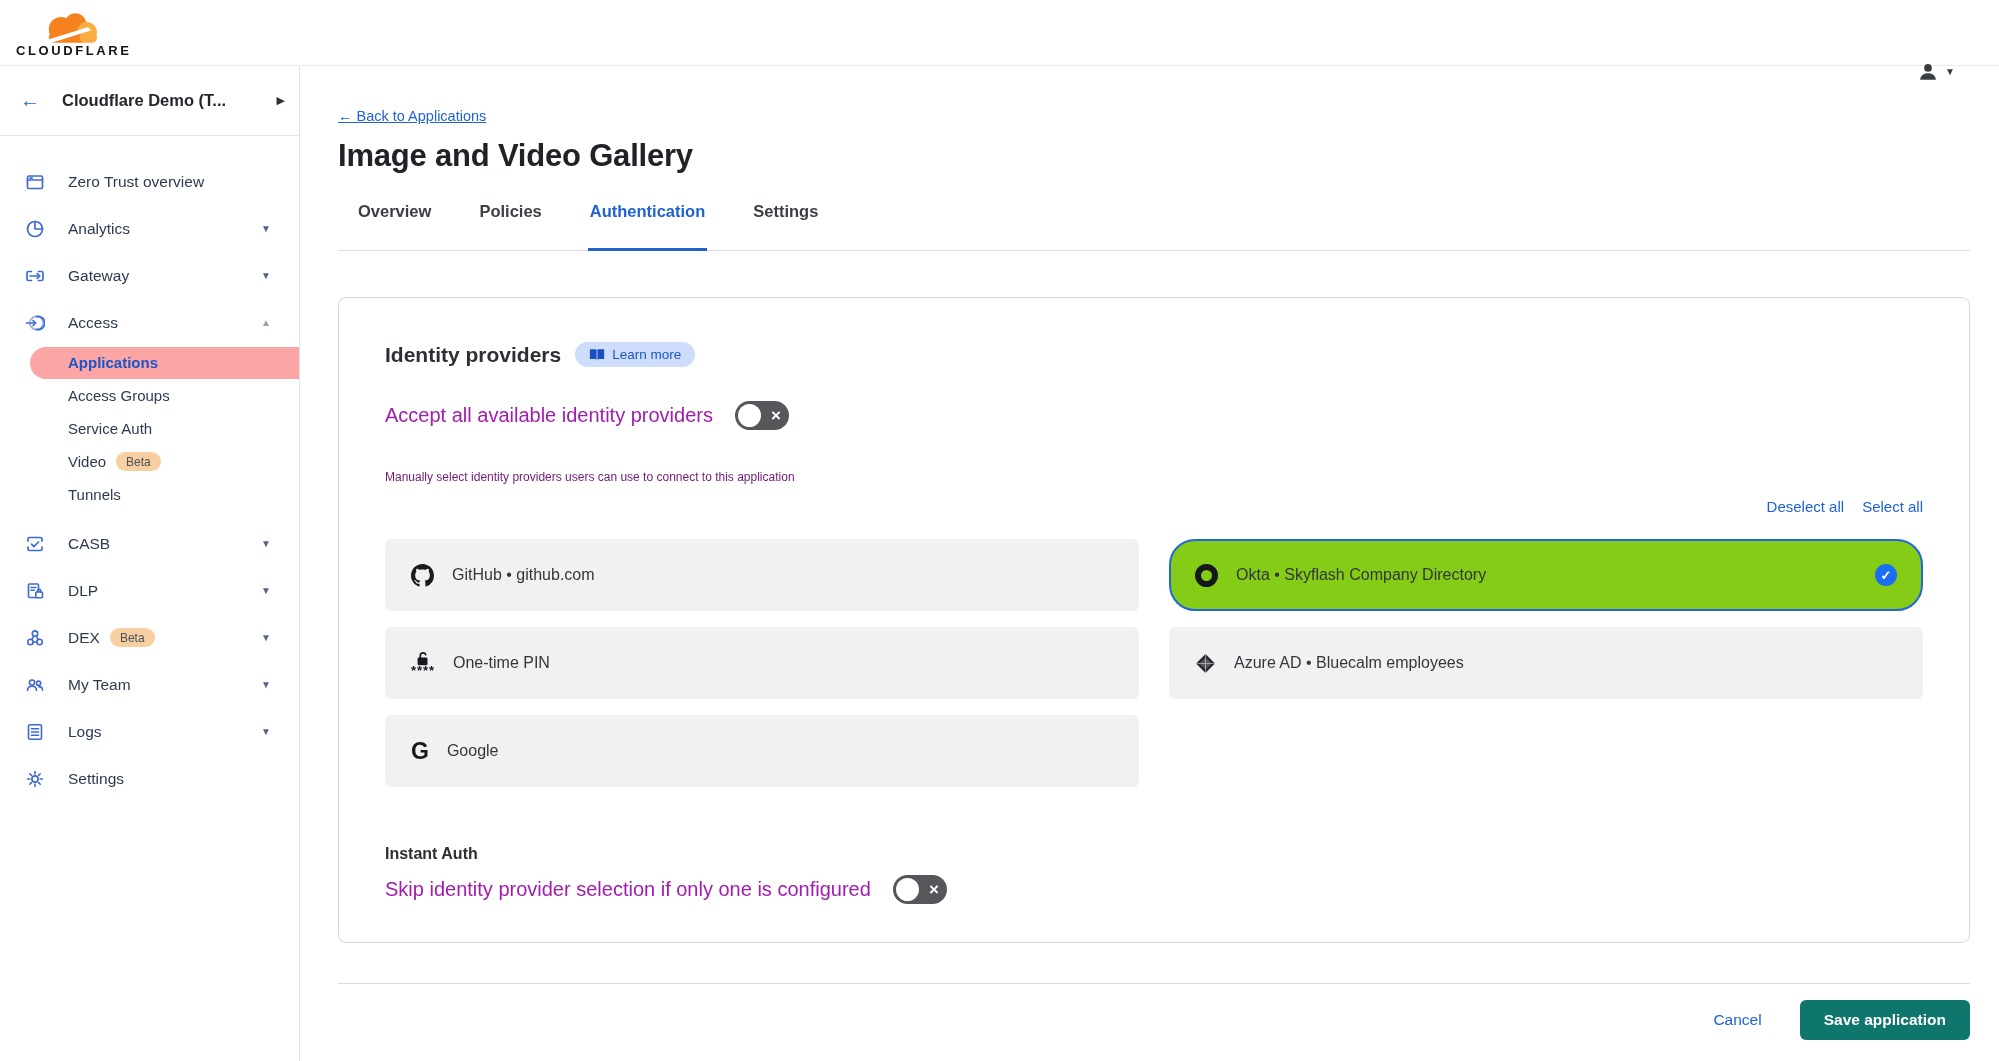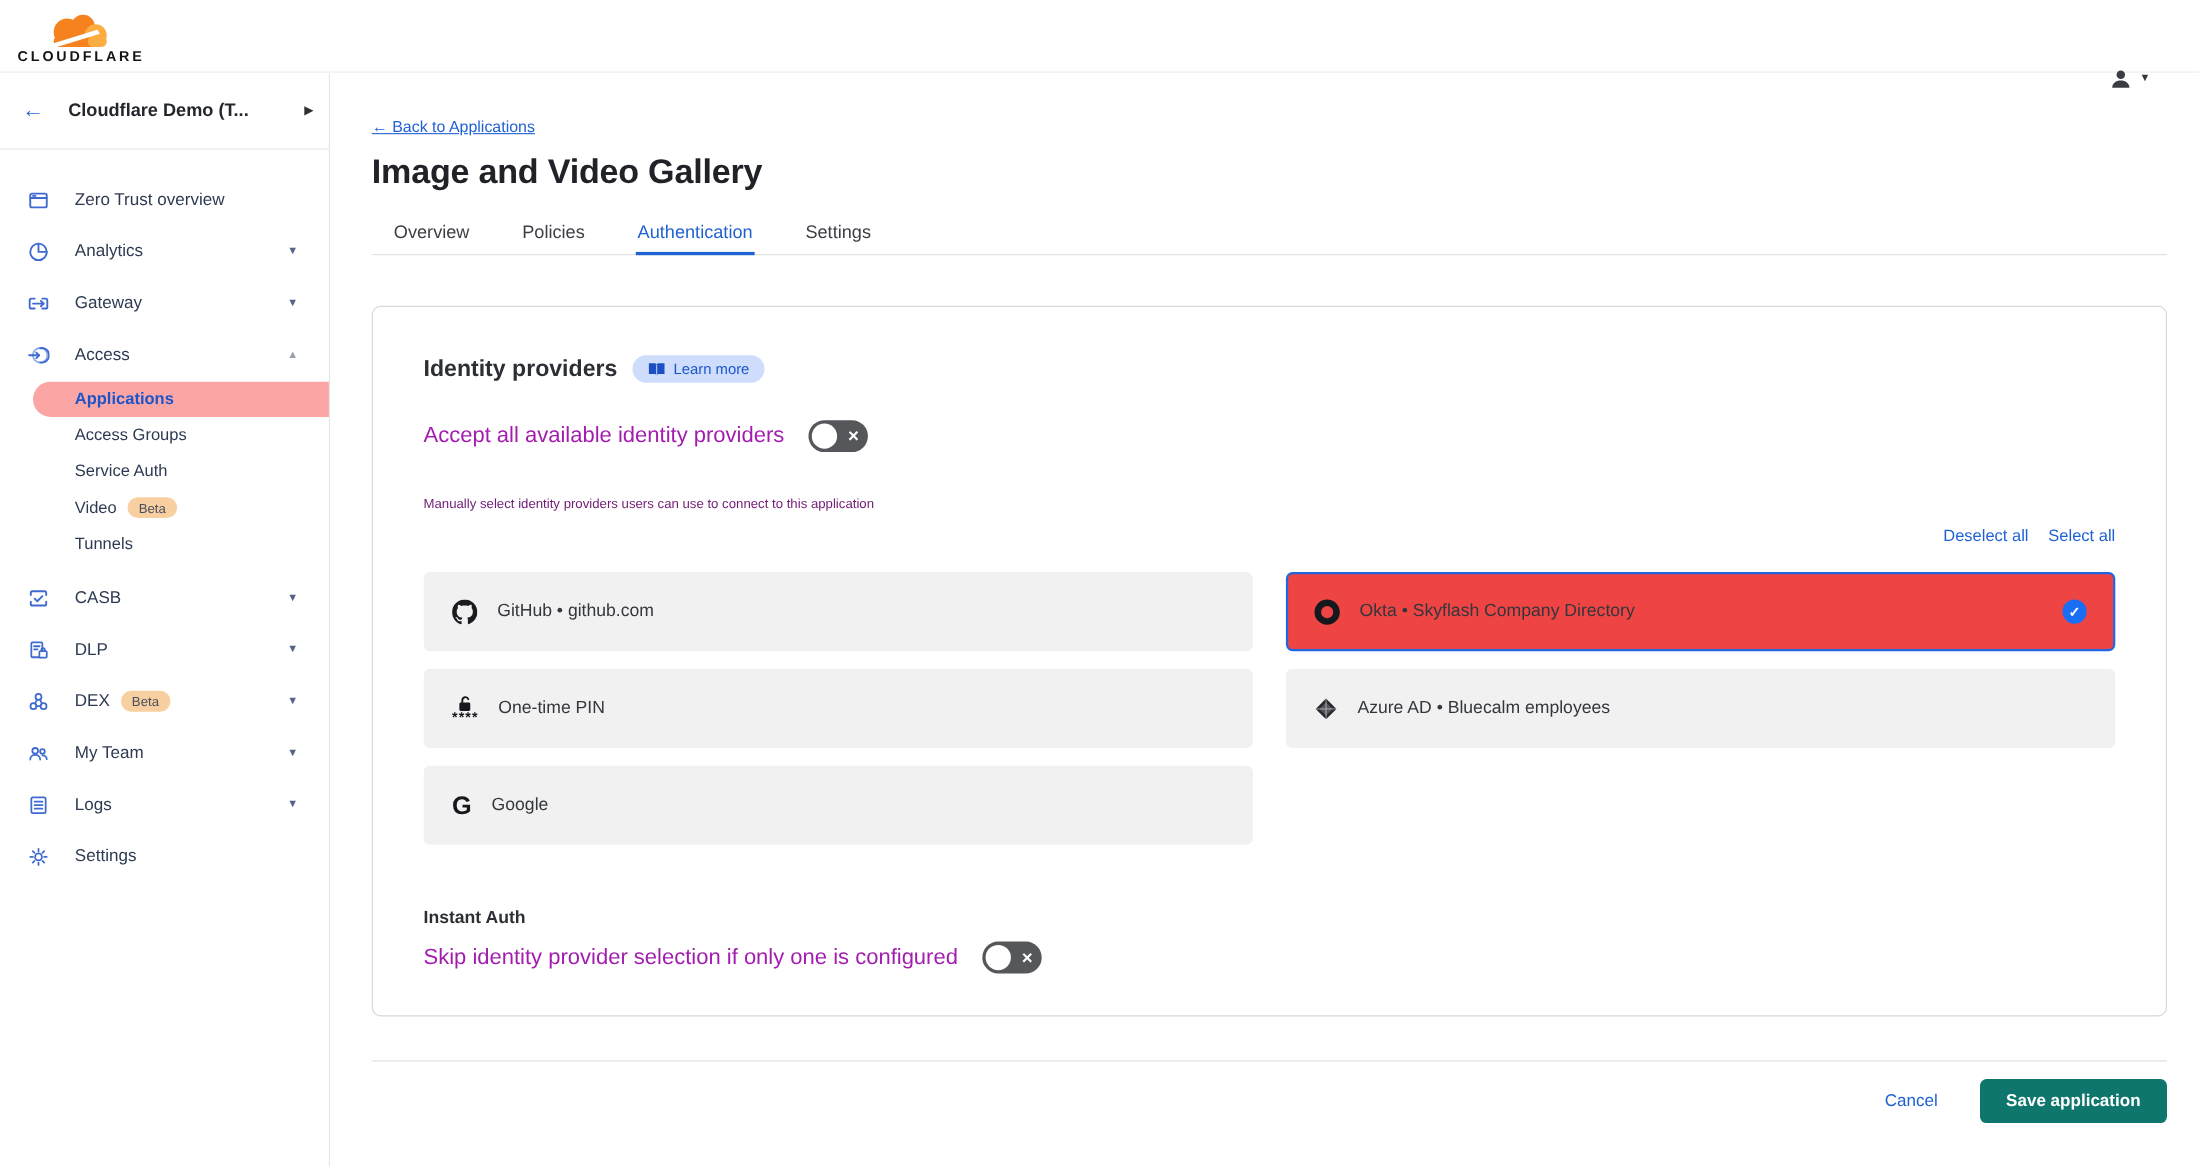--- a/index.html
+++ b/index.html
@@ -37,21 +37,21 @@
   .beta-badge { margin-left:10px; background:#f8cfa0; color:#47505c; font-size:12px; font-weight:500;
     padding:2.5px 10px; border-radius:10px; }
   .group-space { height:9px; }
 
   
   .main { position:absolute; left:300px; top:66px; width:1699px; height:995px; padding:0 29px 0 38px; }
   .back-link { display:inline-block; margin-top:42px; font-size:14.5px; color:#2062d4;
     text-decoration:underline; cursor:pointer; }
   .page-title { margin-top:13px; font-size:31px; font-weight:700; color:#202227; letter-spacing:-0.2px; }
   .tabs { margin-top:28px; display:flex; gap:44px; border-bottom:1px solid #dcdee1; padding-left:18px; }
-  .tab { font-size:16.5px; font-weight:400; color:#3b3e44; padding:0 2px 8px; border-bottom:3px solid transparent;
+  .tab { font-size:16.5px; font-weight:700; color:#3b3e44; padding:0 2px 27px; border-bottom:3px solid transparent;
     margin-bottom:-1px; cursor:pointer; }
   .tab.active { color:#1f62d0; border-bottom-color:#1f62d0; }
 
   
   .card { margin-top:46px; border:1px solid #d5d7da; border-radius:8px; background:#fff; padding:44px 46px 38px; }
   .card-heading-row { display:flex; align-items:center; gap:14px; }
   .card-heading { font-size:21px; font-weight:700; color:#2c2f34; }
   .learn-more { display:flex; align-items:center; gap:7px; background:#cdddfb; color:#1d55c9; font-size:13.5px;
     padding:5px 14px; border-radius:13px; cursor:pointer; }
   .toggle-row { display:flex; align-items:center; gap:22px; }
@@ -60,21 +60,21 @@
   .toggle { position:relative; width:54px; height:29px; border-radius:15px; background:#55575b; cursor:pointer; flex:0 0 54px; }
   .toggle .knob { position:absolute; left:3px; top:3px; width:23px; height:23px; border-radius:50%; background:#fff; }
   .toggle .off-x { position:absolute; right:8px; top:50%; transform:translateY(-52%); color:#fff;
     font-size:17px; font-weight:700; line-height:1; }
   .manual-text { margin-top:40px; font-size:12px; color:#701a75; }
   .select-links { margin-top:14px; display:flex; justify-content:flex-end; gap:18px; }
   .select-links span { color:#2062d4; font-size:15px; cursor:pointer; }
   .provider-grid { margin-top:24px; display:grid; grid-template-columns:1fr 1fr; column-gap:30px; row-gap:16px; }
   .tile { height:72px; background:#f1f1f2; border:2px solid transparent; border-radius:6px; display:flex;
     align-items:center; padding:0 24px; gap:18px; cursor:pointer; }
-  .tile.selected { background:#ef4444; border-color:#2166e0; }
+  .tile.selected { background:#84cc16; border-color:#2166e0;border-radius:26px; }
   .tile-label { font-size:16px; color:#33363b; }
   .okta-ring { width:23px; height:23px; border-radius:50%; border:6.5px solid #15181c; }
   .check-badge { margin-left:auto; width:22px; height:22px; border-radius:50%; background:#1a6ef5; color:#fff;
     font-size:13px; font-weight:700; display:flex; align-items:center; justify-content:center; }
   .otp-icon { display:flex; flex-direction:column; align-items:center; width:24px; }
   .otp-stars { font-size:13px; font-weight:700; letter-spacing:1px; color:#15181c; line-height:8px; margin-top:1px; }
   .google-g { font-size:23px; font-weight:700; color:#15181c; line-height:1; }
   .instant-heading { margin-top:58px; font-size:16px; font-weight:700; color:#2c2f34; }
   .row-skip { margin-top:12px; }
 

